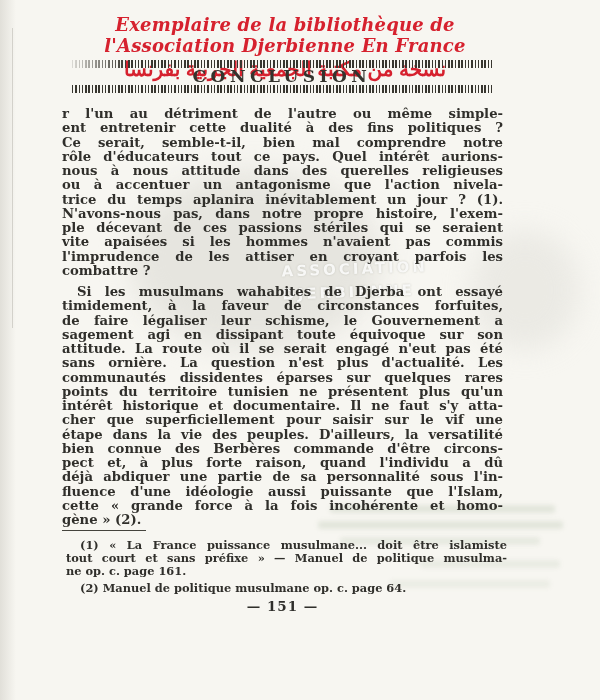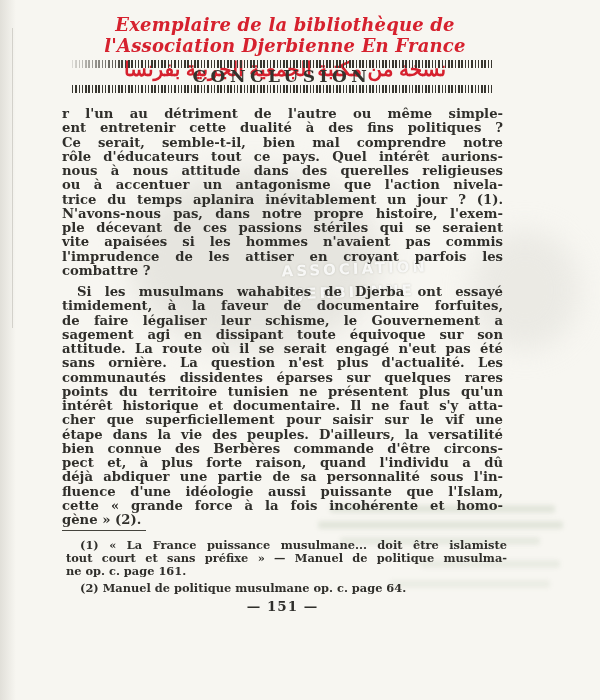--- a/index.html
+++ b/index.html
@@ -103,21 +103,21 @@
         <div class="body-line">ou à accentuer un antagonisme que l'action nivela-</div>
         <div class="body-line">trice du temps aplanira inévitablement un jour ? (1).</div>
         <div class="body-line">N'avons-nous pas, dans notre propre histoire, l'exem-</div>
         <div class="body-line">ple décevant de ces passions stériles qui se seraient</div>
         <div class="body-line">vite apaisées si les hommes n'avaient pas commis</div>
         <div class="body-line">l'imprudence de les attiser en croyant parfois les</div>
         <div class="body-line last">combattre ?</div>
       </div>
       <div class="para indent">
         <div class="body-line">Si les musulmans wahabites de Djerba ont essayé</div>
-        <div class="body-line">timidement, à la faveur de documentaire forfuites,</div>
+        <div class="body-line">timidement, à la faveur de circonstances forfuites,</div>
         <div class="body-line">de faire légaliser leur schisme, le Gouvernement a</div>
         <div class="body-line">sagement agi en dissipant toute équivoque sur son</div>
         <div class="body-line">attitude. La route où il se serait engagé n'eut pas été</div>
         <div class="body-line">sans ornière. La question n'est plus d'actualité. Les</div>
         <div class="body-line">communautés dissidentes éparses sur quelques rares</div>
         <div class="body-line">points du territoire tunisien ne présentent plus qu'un</div>
         <div class="body-line">intérêt historique et documentaire. Il ne faut s'y atta-</div>
         <div class="body-line">cher que superficiellement pour saisir sur le vif une</div>
         <div class="body-line">étape dans la vie des peuples. D'ailleurs, la versatilité</div>
         <div class="body-line">bien connue des Berbères commande d'être circons-</div>

